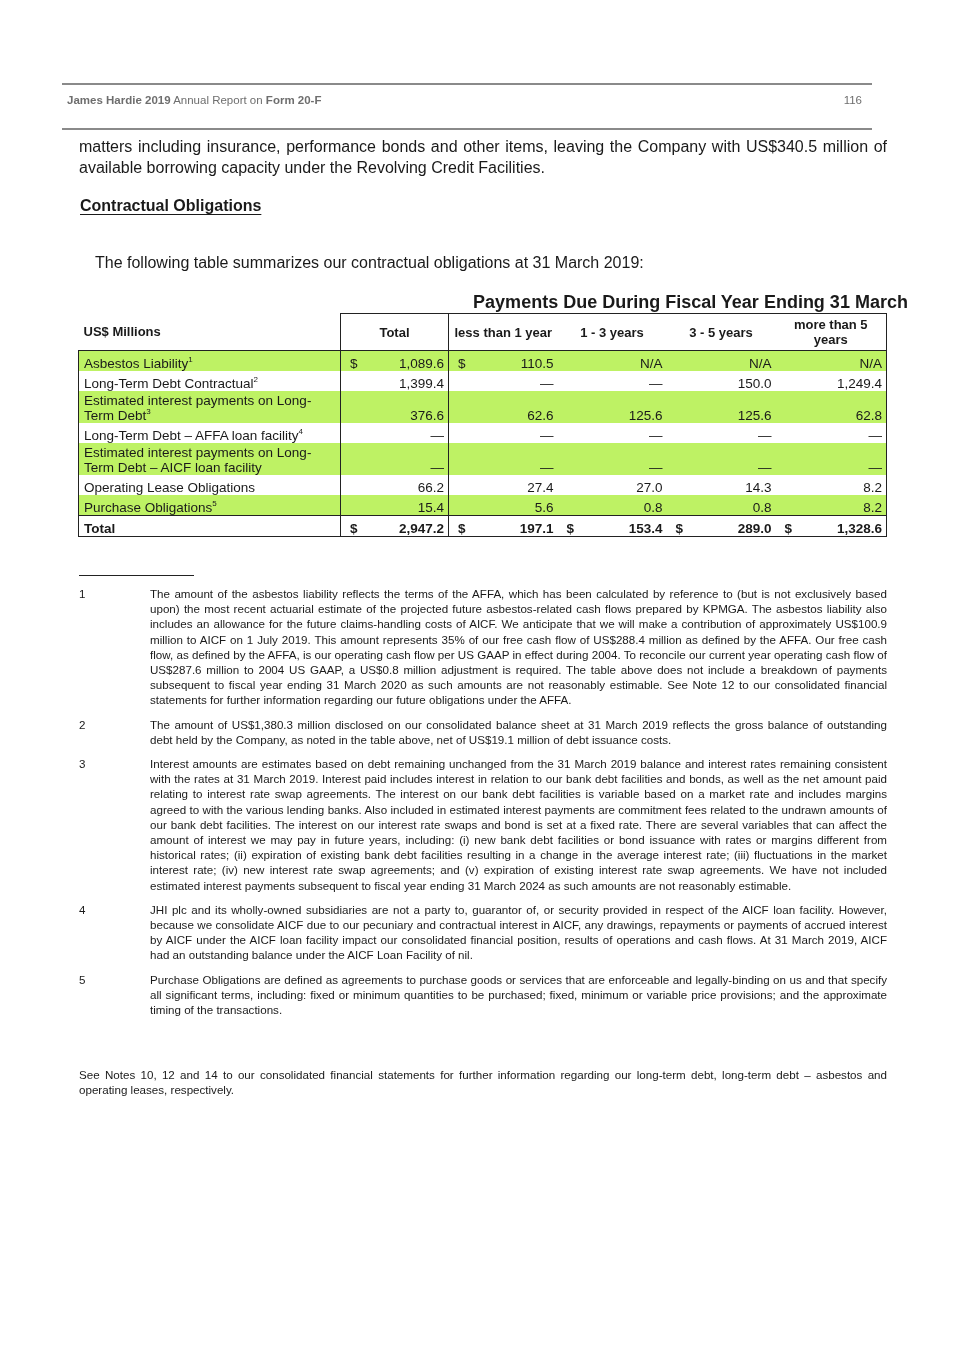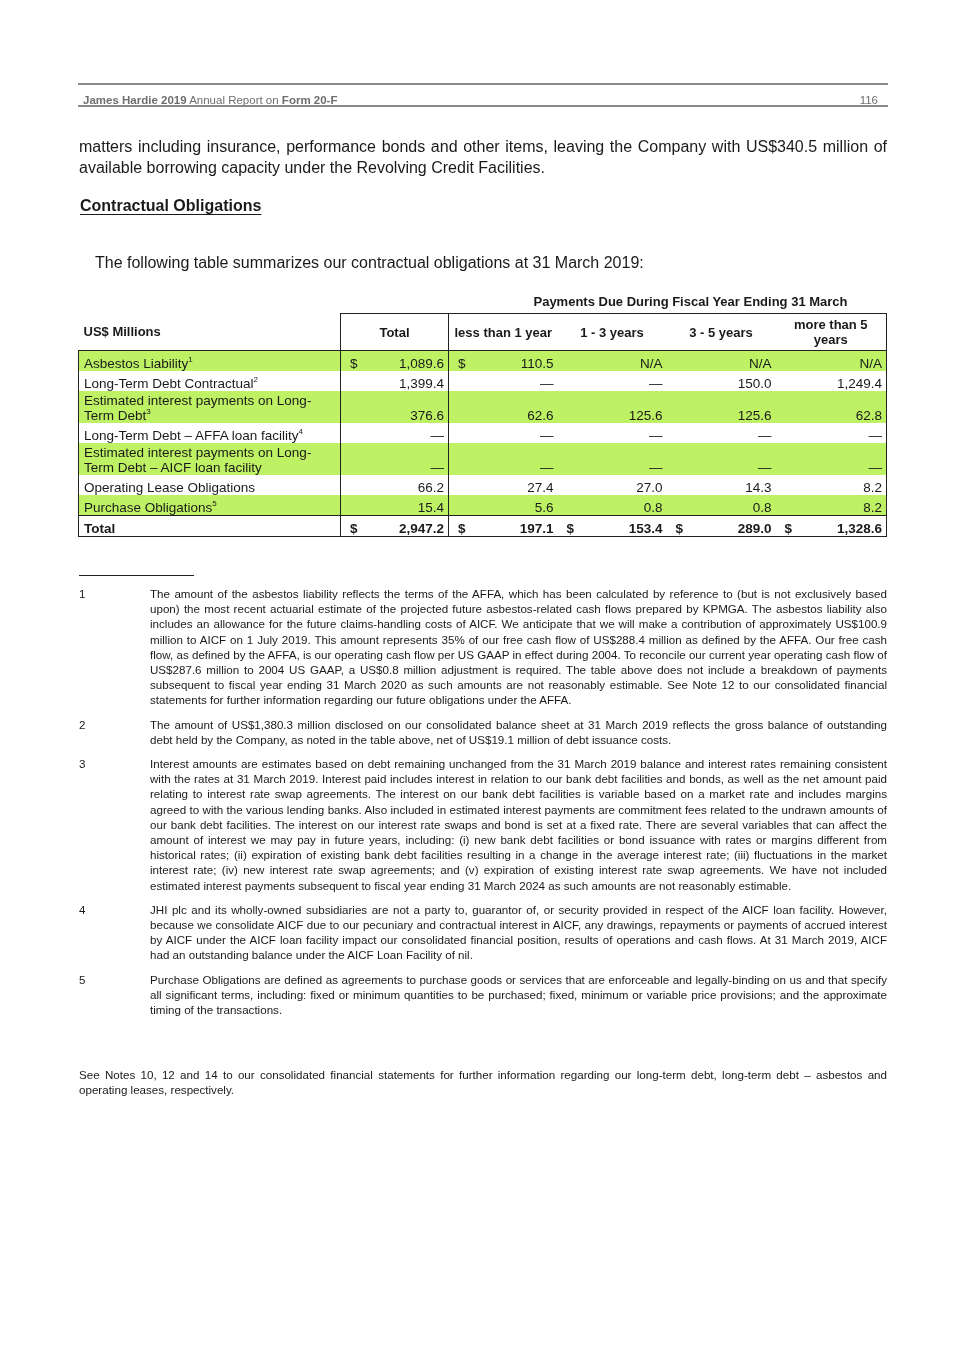--- a/index.html
+++ b/index.html
@@ -1,28 +1,28 @@
 <!DOCTYPE html>
 <html><head>
 <meta charset="utf-8">
 <style>
   html, body { margin: 0; padding: 0; background: #ffffff; }
   body { width: 965px; height: 1365px; position: relative; font-family: "Liberation Sans", sans-serif; color: #1a1a1a; }
-  .page-header { position: absolute; left: 78px; top: 83px; width: 810px; height: 24px; border-top: 2px solid #8a8a8a; border-bottom: 2px solid #8a8a8a; box-sizing: border-box; }
+  .page-header { position: absolute; left: 62px; top: 83px; width: 810px; height: 47px; border-top: 2px solid #8a8a8a; border-bottom: 2px solid #8a8a8a; box-sizing: border-box; }
   .page-header .left { position: absolute; left: 5px; top: 9px; font-size: 11.5px; color: #6e6e6e; }
   .page-header .left b { font-weight: bold; }
   .page-header .right { position: absolute; right: 10px; top: 9px; font-size: 11.5px; color: #6e6e6e; }
 
   .body-para { position: absolute; left: 79px; width: 808px; font-size: 16px; line-height: 21px; text-align: justify; text-align-last: left; }
   .p-intro { top: 136px; }
   .section-title { position: absolute; left: 80px; top: 197px; font-size: 16px; font-weight: bold; text-decoration: underline; text-underline-offset: 3px; }
   .p-lead { top: 236px; }
 
   .table-wrap { position: absolute; left: 78px; top: 293px; width: 808px; }
-  .group-header { position: absolute; left: 340px; top: 0; width: 545px; text-align: center; font-size: 13px; font-weight: bold; line-height: 18px; }
+  .group-header { position: absolute; left: 340px; top: 0; width: 545px; text-align: center; font-size: 18px; font-weight: bold; line-height: 18px; }
   table.obl { position: absolute; left: 0; top: 20px; border-collapse: collapse; width: 808px; table-layout: fixed; font-size: 13.5px; }
   table.obl td, table.obl th { padding: 0 4px; height: 19px; vertical-align: bottom; }
   table.obl col.c-label { width: 262px; }
   table.obl col.c-total { width: 108px; }
   table.obl col.c-lt1 { width: 109px; }
   table.obl col.c-13 { width: 109px; }
   table.obl col.c-35 { width: 109px; }
   table.obl col.c-m5 { width: 111px; }
   table.obl th { font-weight: bold; font-size: 13px; text-align: center; line-height: 15px; height: 36px; vertical-align: middle; }
   table.obl th.label-head { text-align: left; padding-left: 5px; }

